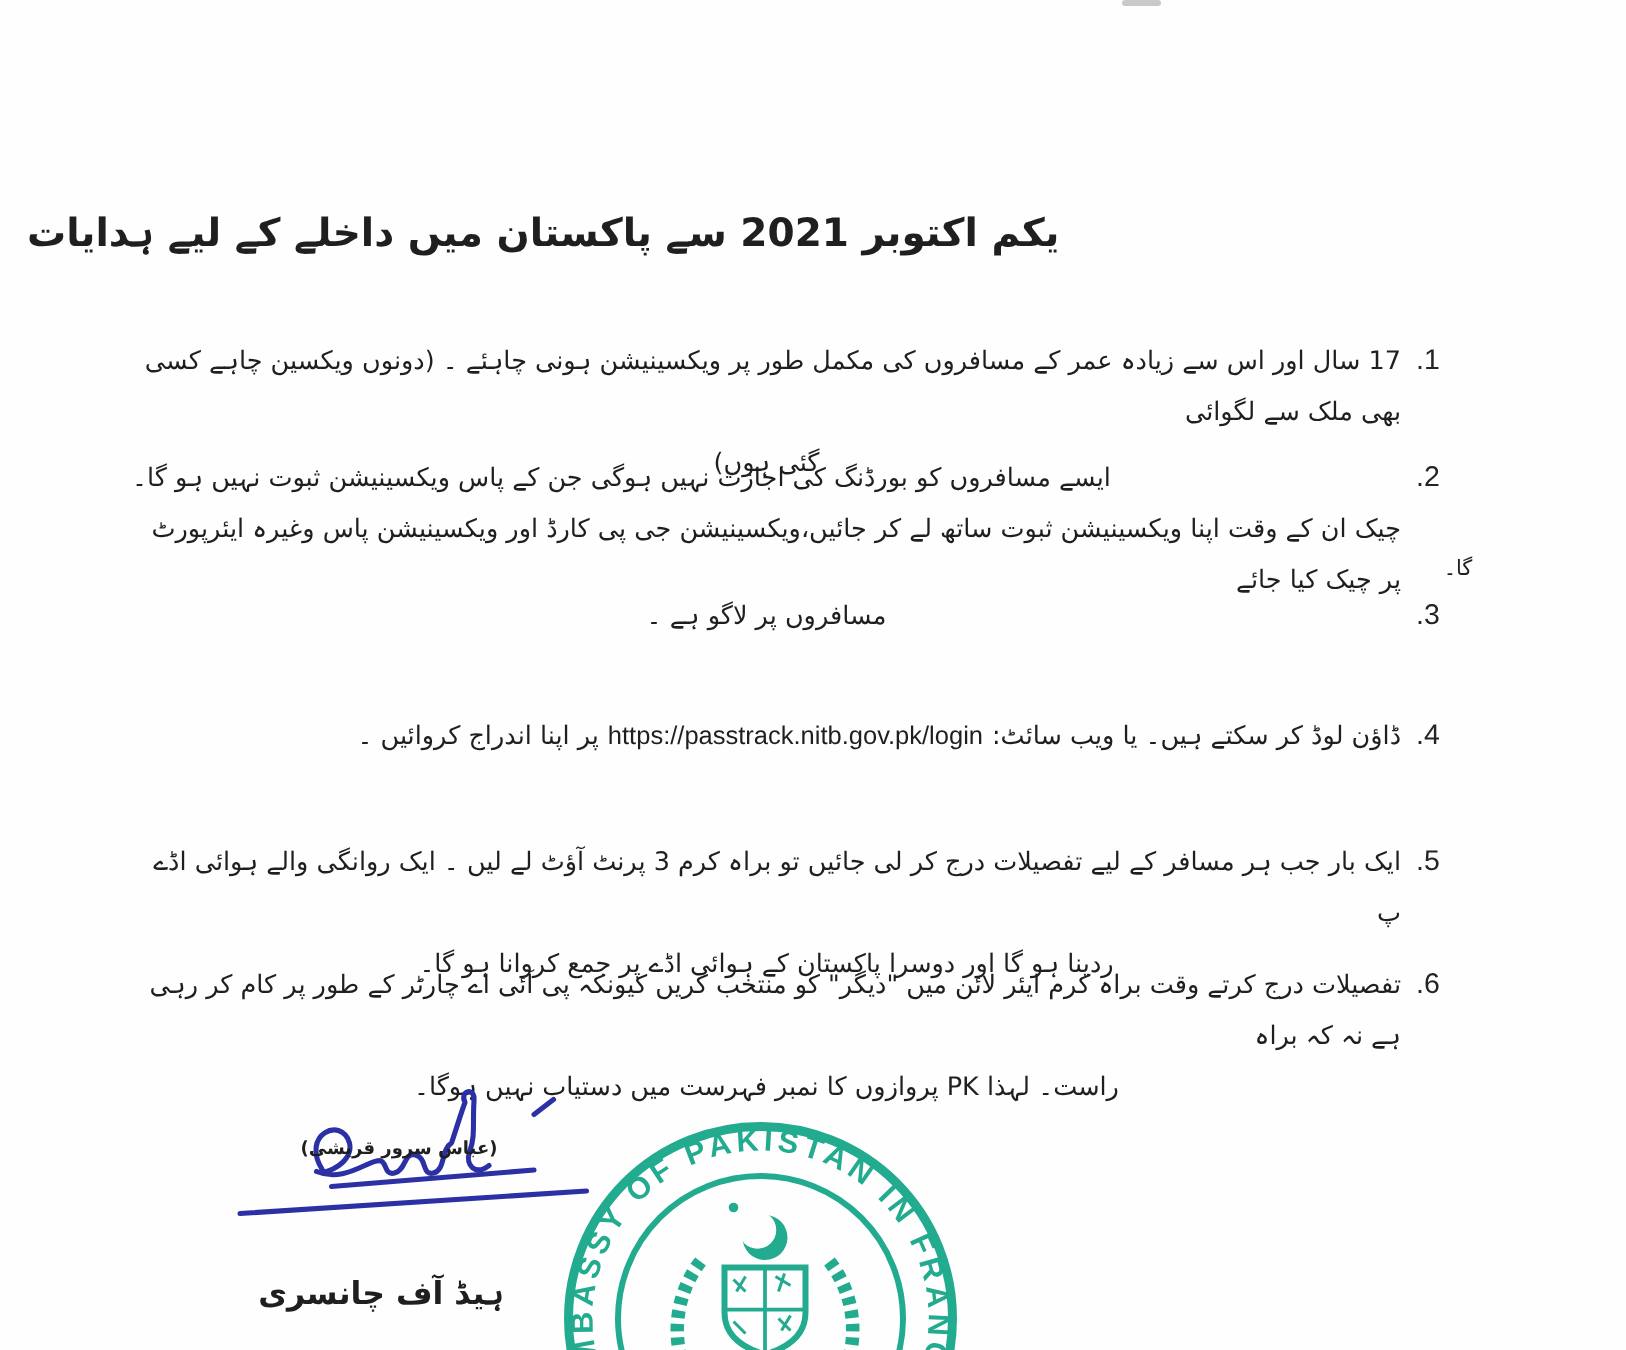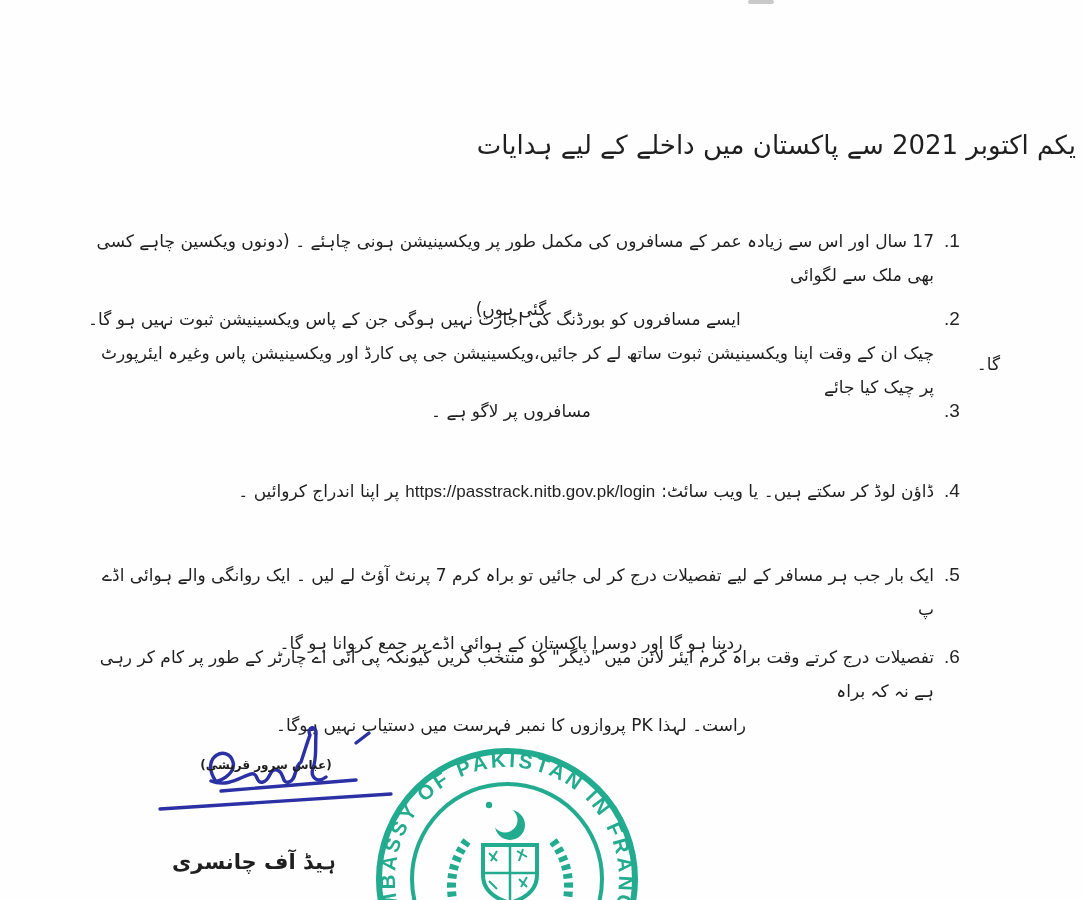--- a/index.html
+++ b/index.html
@@ -3,33 +3,33 @@
 <meta charset="utf-8">
 <style>
   html,body{margin:0;padding:0;background:#e8e8e8;}
   .page{
     position:relative;width:1084px;height:900px;margin:0 auto;
     background:#fefefe;overflow:hidden;
     font-family:"DejaVu Sans",sans-serif;color:#1f1f1f;
   }
   .scan-mark{position:absolute;top:0;left:748px;width:26px;height:4px;background:#c9c9c9;border-radius:2px;}
   .title{
-    position:absolute;top:122px;left:0;right:0;margin:8px;
-    text-align:right;direction:rtl;
-    font-size:26px;font-weight:400;letter-spacing:0;
+    position:absolute;top:122px;left:0;right:0;margin:18px;
+    text-align:left;direction:rtl;
+    font-size:26px;font-weight:700;letter-spacing:0;
   }
   .item{position:absolute;left:88px;width:846px;direction:rtl;}
   .item .num{
     position:absolute;right:-66px;top:6px;width:56px;
     direction:ltr;text-align:left;font-size:19px;color:#242424;
     font-family:"Liberation Sans",sans-serif;
   }
   .item .hang{
-    position:absolute;right:-66px;top:52px;width:56px;
-    direction:rtl;text-align:right;font-size:17px;
+    position:absolute;right:-66px;top:68px;width:56px;
+    direction:rtl;text-align:center;font-size:14px;
   }
   .line{direction:rtl;font-size:17px;line-height:34px;}
   .l-right{text-align:right;}
   .l-center{text-align:center;}
   .l-left{text-align:left;}
   .url{direction:ltr;unicode-bidi:embed;margin:16px 6px;font-family:"Liberation Sans",sans-serif;font-size:17px;}
   
   .sig-svg{position:absolute;left:158px;top:724px;}
   .sig-name{
     position:absolute;left:186px;top:758px;width:160px;
@@ -70,21 +70,21 @@
 
   <div class="item" style="top:474px">
     <div class="num">.4</div>
     <div class="line l-right">
       <span>ڈاؤن لوڈ کر سکتے ہیں۔ یا   ویب سائٹ:</span><span class="url">https://passtrack.nitb.gov.pk/login</span><span>پر اپنا اندراج کروائیں ۔</span>
     </div>
   </div>
 
   <div class="item" style="top:558px">
     <div class="num">.5</div>
-    <div class="line l-right">ایک بار جب ہر مسافر کے لیے تفصیلات درج کر لی جائیں تو براہ کرم 7 پرنٹ آؤٹ لے لیں ۔ ایک روانگی والے ہوائی اڈے پ</div>
+    <div class="line l-right">ایک بار جب ہر مسافر کے لیے تفصیلات درج کر لی جائیں تو براہ کرم 3 پرنٹ آؤٹ لے لیں ۔ ایک روانگی والے ہوائی اڈے پ</div>
     <div class="line l-center">ردینا ہو گا اور دوسرا پاکستان کے ہوائی اڈے پر جمع کروانا ہو گا۔</div>
   </div>
 
   <div class="item" style="top:640px">
     <div class="num">.6</div>
     <div class="line l-right">تفصیلات درج کرتے وقت براہ کرم ایئر لائن میں "دیگر" کو منتخب کریں کیونکہ پی آئی اے چارٹر کے طور پر کام کر رہی ہے نہ کہ براہ</div>
     <div class="line l-center">راست۔ لہذا PK پروازوں کا نمبر فہرست میں دستیاب نہیں ہوگا۔</div>
   </div>
 
   <svg class="sig-svg" width="250" height="92" viewBox="0 0 250 92">

